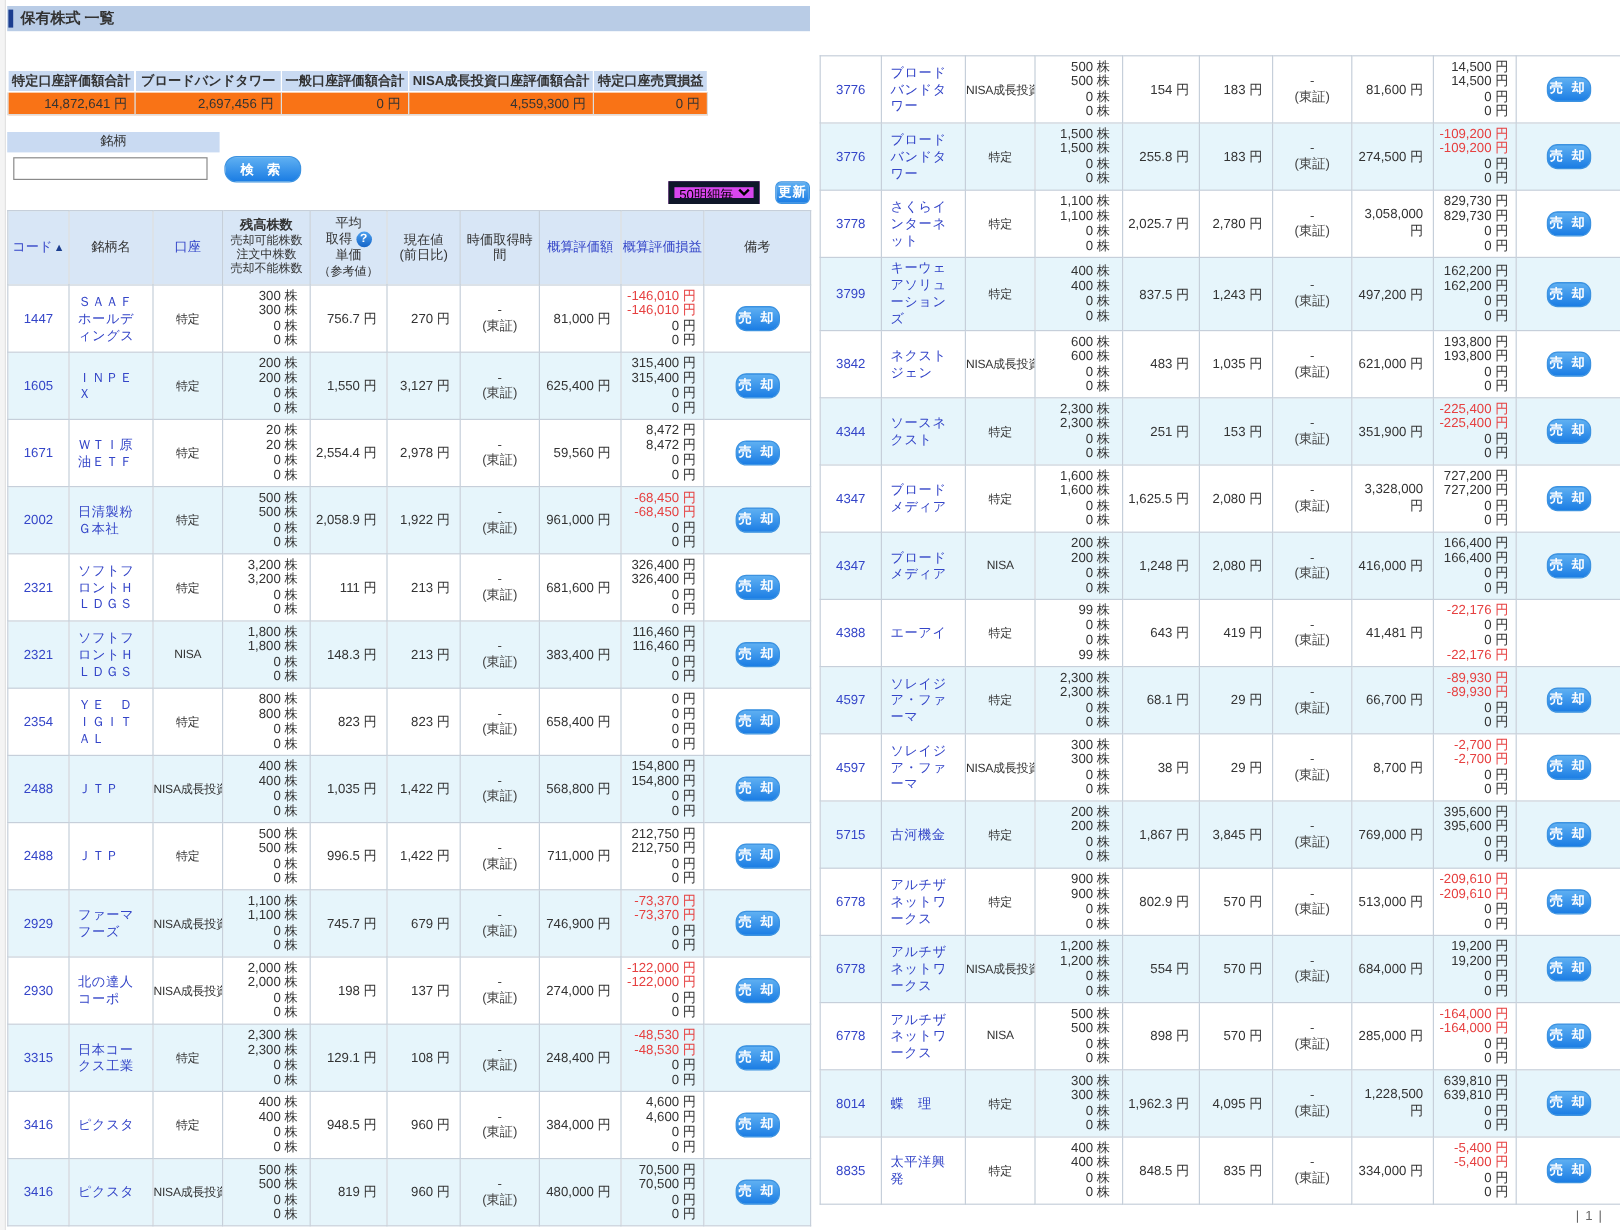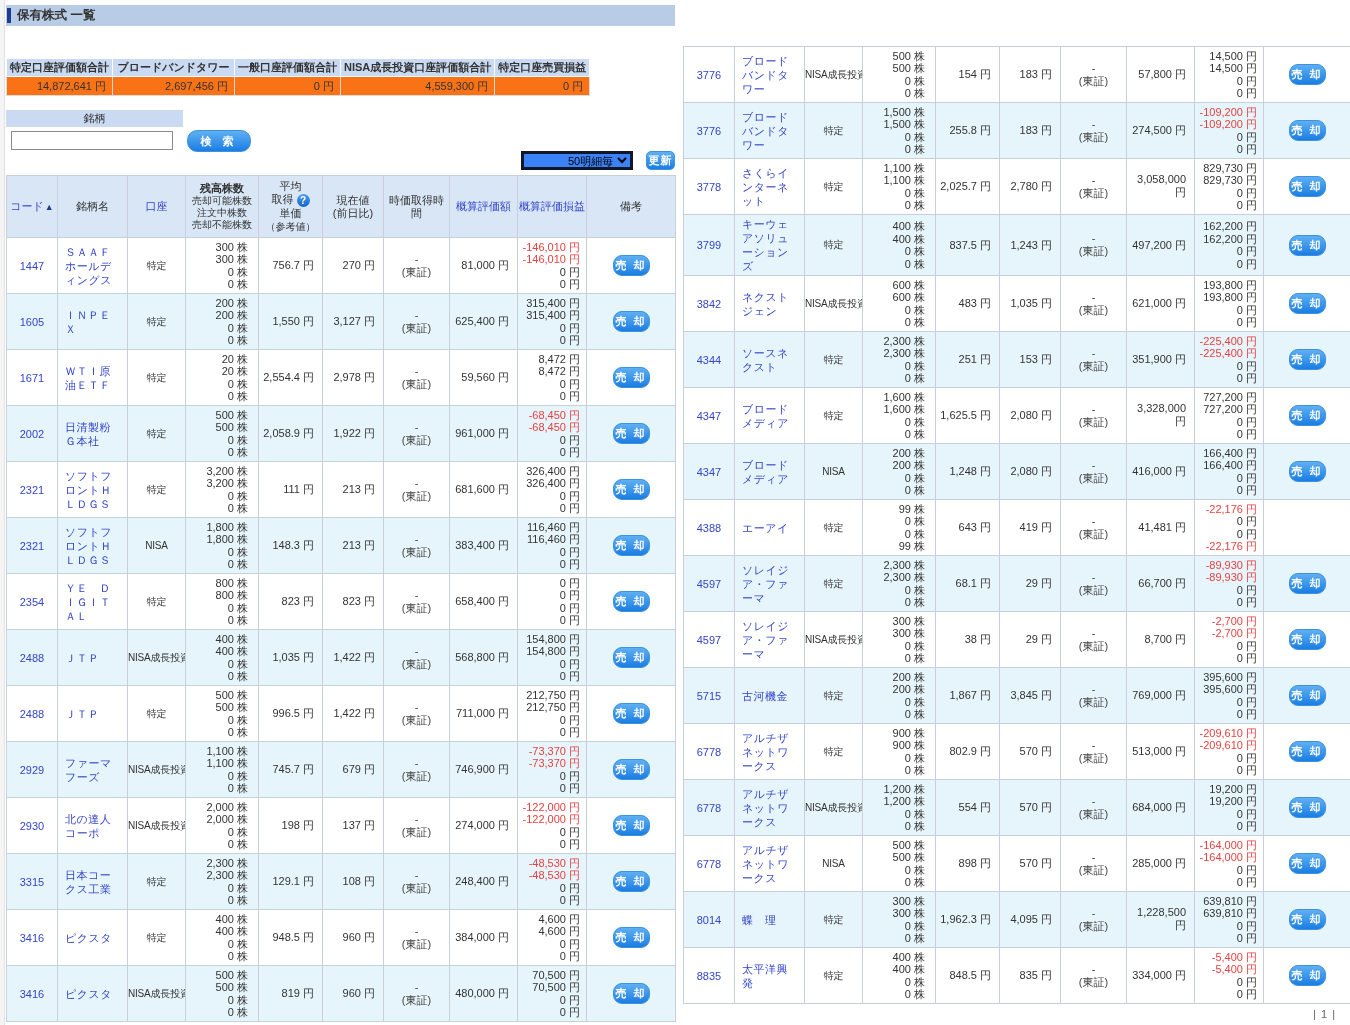--- a/index.html
+++ b/index.html
@@ -26,21 +26,21 @@
   .sym-label { position:absolute; top:110px; left:0; width:177px; height:17px; background:#c9daf2;
     font-size:11px; text-align:center; line-height:17px; }
   .search-line { position:absolute; top:130px; left:0; height:22px; }
   .search-line input { position:absolute; left:5px; top:1px; width:162px; height:19px;
     border:1px solid #8a8a8a; background:#fff; font-size:11px; padding:0 3px; }
   .btn { color:#fff; font-weight:bold; text-align:center; cursor:pointer;
     background:linear-gradient(#5fb0f2,#1b7de4); border:1px solid #3c92e0; }
   .btn-search { position:absolute; left:181px; top:0; width:64px; height:22px;
     border-radius:10px; font-size:11px; letter-spacing:4px; }
   .controls { position:absolute; top:151px; left:0; width:669px; height:20px; text-align:right; }
-  .controls select { height:19px; font-size:11px; border:3px solid #0f172a; background:#3b82f6; margin-right:13px;padding-left:40px; }
+  .controls select { height:19px; font-size:11px; border:5px solid #0f172a; background:#d946ef; margin-right:13px; }
   .btn-update { display:inline-block; width:29px; height:19px; line-height:17px;
     border-radius:5px; font-size:11px; letter-spacing:1px; vertical-align:top; }
 
   
   table.main { border-collapse:collapse; table-layout:fixed; font-size:11px; color:#333; background:#fff; }
   #left-table  { position:absolute; top:175px; left:0; width:669px; }
   #right-table { position:absolute; top:46px;  left:0; width:667px; }
   table.main th, table.main td { border:1px solid #c6cfda; overflow:hidden; }
   table.main thead tr { height:62px; background:#d8e6f6; }
   table.main th { font-weight:normal; text-align:center; font-size:11px; line-height:13px; padding:1px; }
@@ -537,21 +537,21 @@
             <div>500 株</div>
             <div>0 株</div>
             <div>0 株</div>
           </td>
           <td class="num">154 円</td>
           <td class="num">183 円</td>
           <td class="time">
             <div>-</div>
             <div>(東証)</div>
           </td>
-          <td class="num">57,800 円</td>
+          <td class="num">81,600 円</td>
           <td class="pl">
             <div>14,500 円</div>
             <div>14,500 円</div>
             <div>0 円</div>
             <div>0 円</div>
           </td>
           <td class="note"><button class="btn btn-sell">売 却</button></td>
         </tr>
         <tr class="alt">
           <td class="code">3776</td>

